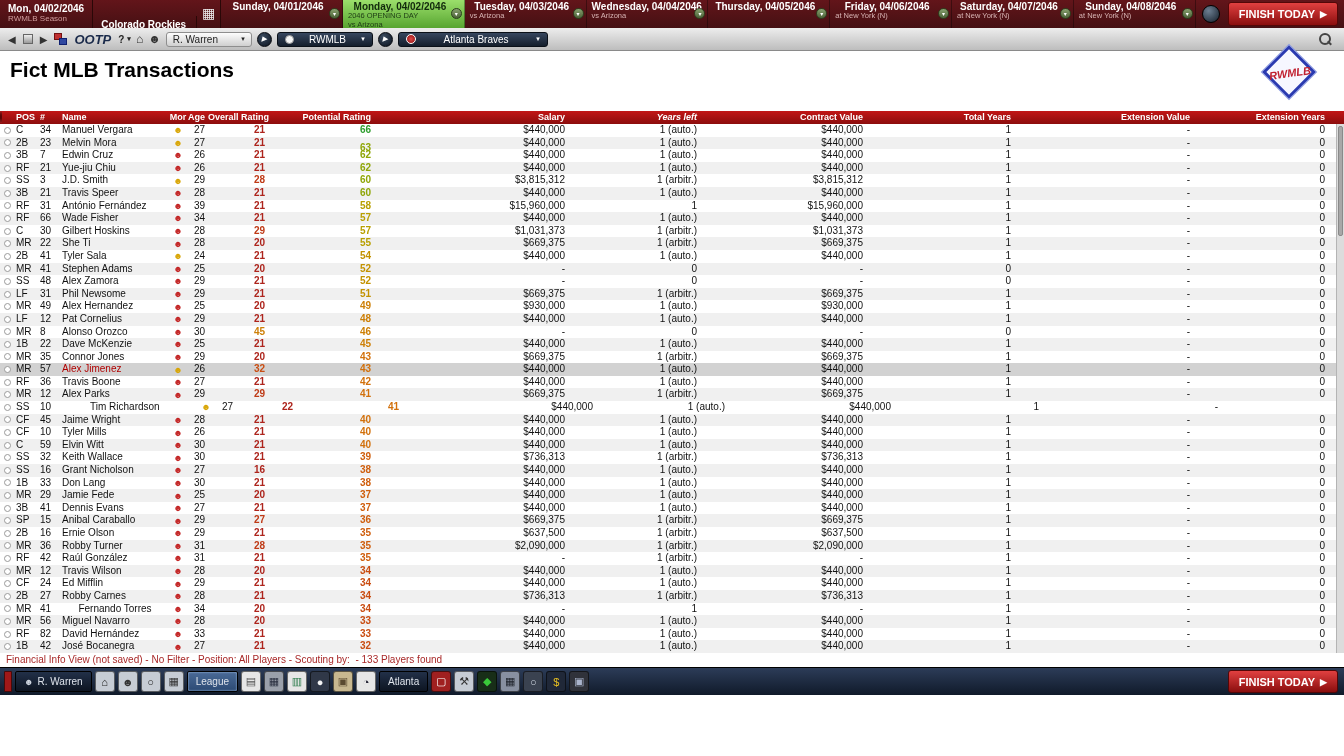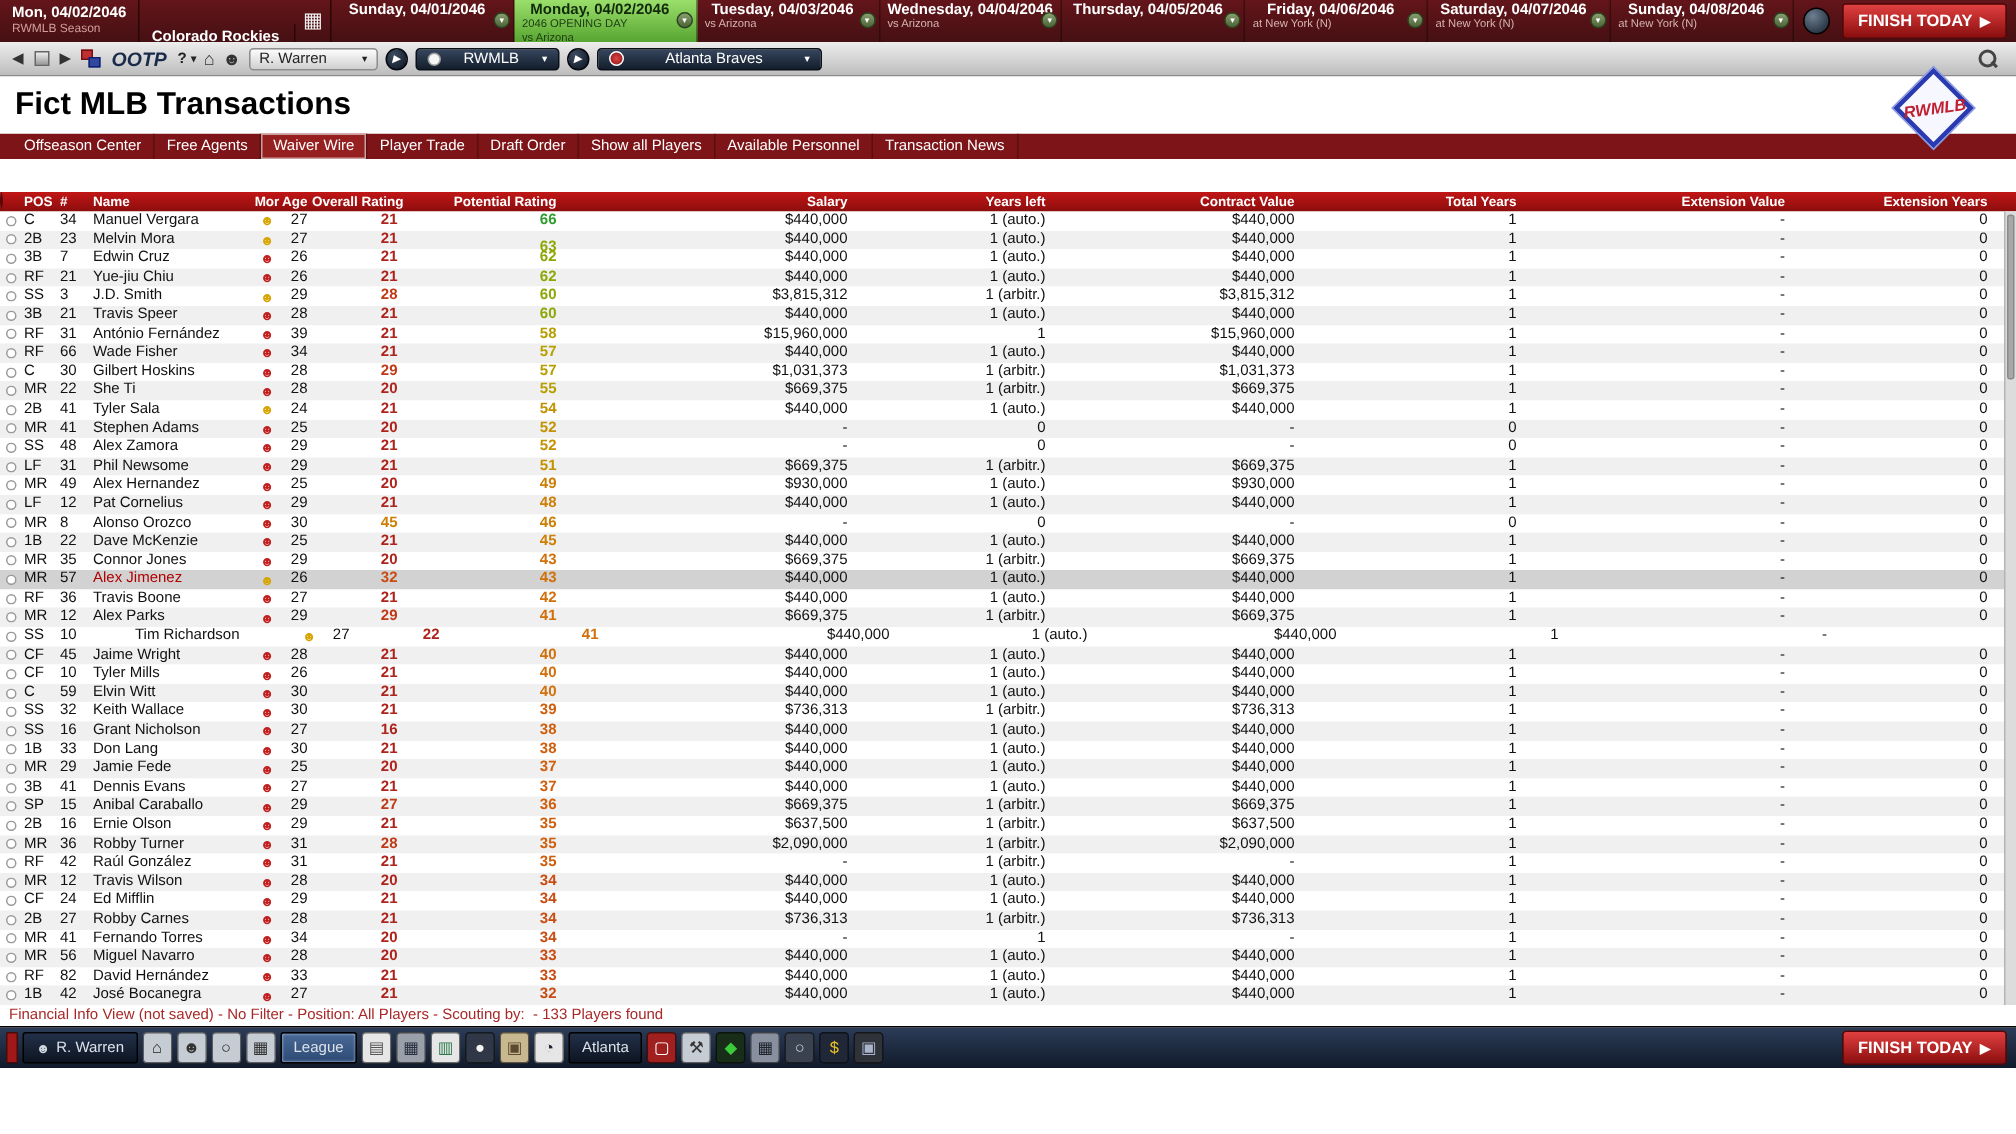--- a/index.html
+++ b/index.html
@@ -220,46 +220,36 @@
   </div>
 
   <div class="titlebar">
     <div class="page-title">Fict MLB Transactions</div>
     <div class="league-logo">
       <div class="dia"></div>
       <div class="dtext">RWMLB</div>
     </div>
   </div>
 
-  <div class="tabs" id="tabs">
-      <span class="tab">Offseason Center</span>
-      <span class="tab">Free Agents</span>
-      <span class="tab active">Waiver Wire</span>
-      <span class="tab">Player Trade</span>
-      <span class="tab">Draft Order</span>
-      <span class="tab">Show all Players</span>
-      <span class="tab">Available Personnel</span>
-      <span class="tab">Transaction News</span>
-    </div>
 
   <div class="gap"></div>
 
 
   <div class="table">
     <div class="thead" id="thead">
         <div class="hcell" style="width: 14px;"><span class="hdot"></span></div>
         <div class="hcell al" style="width: 24px;">POS</div>
         <div class="hcell al" style="width: 22px;">#</div>
         <div class="hcell al" style="width: 108px;">Name</div>
         <div class="hcell ac" style="width: 20px;">Mor</div>
         <div class="hcell ar" style="width: 20px;">Age</div>
         <div class="hcell ar" style="width: 60px;">Overall Rating</div>
         <div class="hcell ar" style="width: 106px;">Potential Rating</div>
         <div class="hcell ar" style="width: 194px;">Salary</div>
-        <div class="hcell ar" style="width: 132px;">Years left</div>
+        <div class="hcell ar" style="width: 132px; font-style: italic;">Years left</div>
         <div class="hcell ar" style="width: 166px;">Contract Value</div>
         <div class="hcell ar" style="width: 148px;">Total Years</div>
         <div class="hcell ar" style="width: 179px;">Extension Value</div>
         <div class="hcell ar" style="width: 135px;">Extension Years</div>
       </div>
     <div class="tbody" id="tbody">
         <div class="row">
           <span class="cell ac" style="width: 14px;">
             <span class="radio"></span>
           </span>
@@ -1018,21 +1008,21 @@
           <span class="cell ar" style="width: 148px;">1</span>
           <span class="cell ar" style="width: 179px;">-</span>
           <span class="cell ar" style="width: 135px;">0</span>
         </div>
         <div class="row">
           <span class="cell ac" style="width: 14px;">
             <span class="radio"></span>
           </span>
           <span class="cell al" style="width: 24px;">MR</span>
           <span class="cell al" style="width: 22px;">41</span>
-          <span class="cell al" style="width: 108px;">Fernando Torres</span>
+          <span class="cell al" style="width: 108px; text-align: center;">Fernando Torres</span>
           <span class="cell ac" style="width: 20px;">
             <span class="face mood-red">☻</span>
           </span>
           <span class="cell ar" style="width: 20px;">34</span>
           <span class="cell ar rating" style="width: 60px; color: rgb(173, 36, 28);">20</span>
           <span class="cell ar rating" style="width: 106px; color: rgb(201, 77, 18);">34</span>
           <span class="cell ar" style="width: 194px;">-</span>
           <span class="cell ar" style="width: 132px;">1</span>
           <span class="cell ar" style="width: 166px;">-</span>
           <span class="cell ar" style="width: 148px;">1</span>

